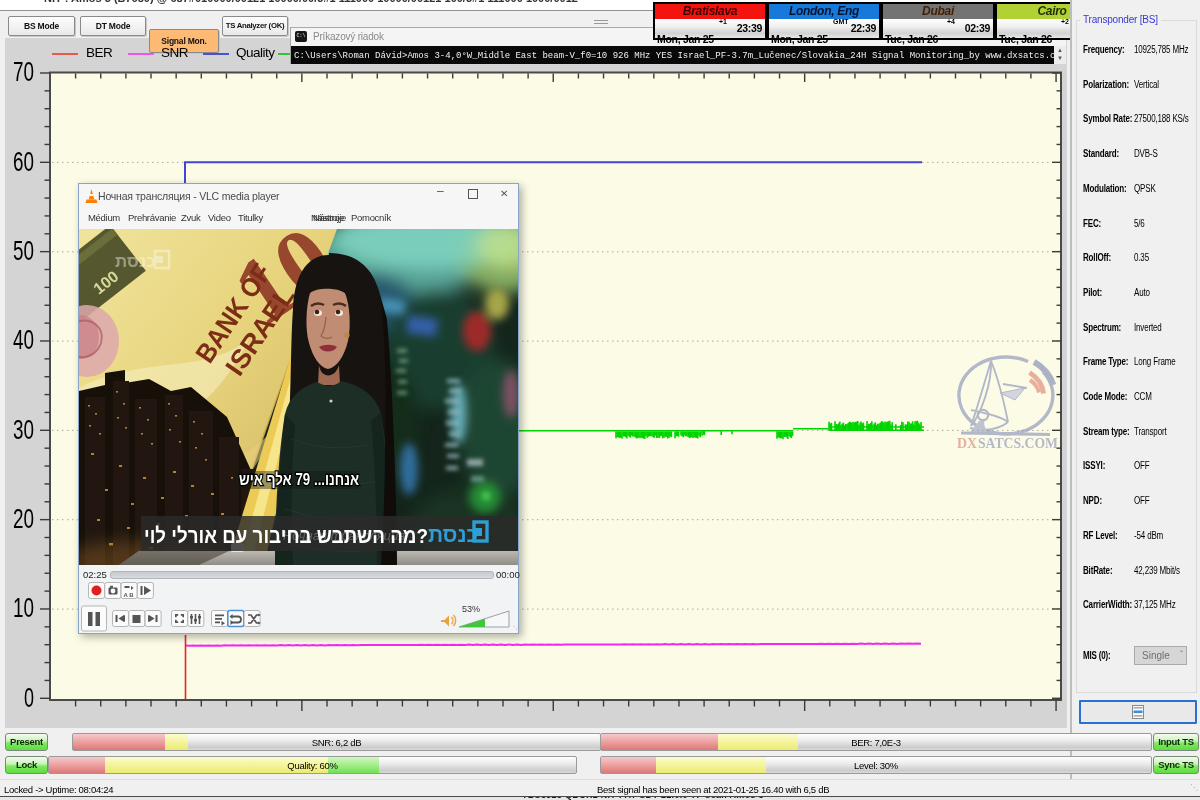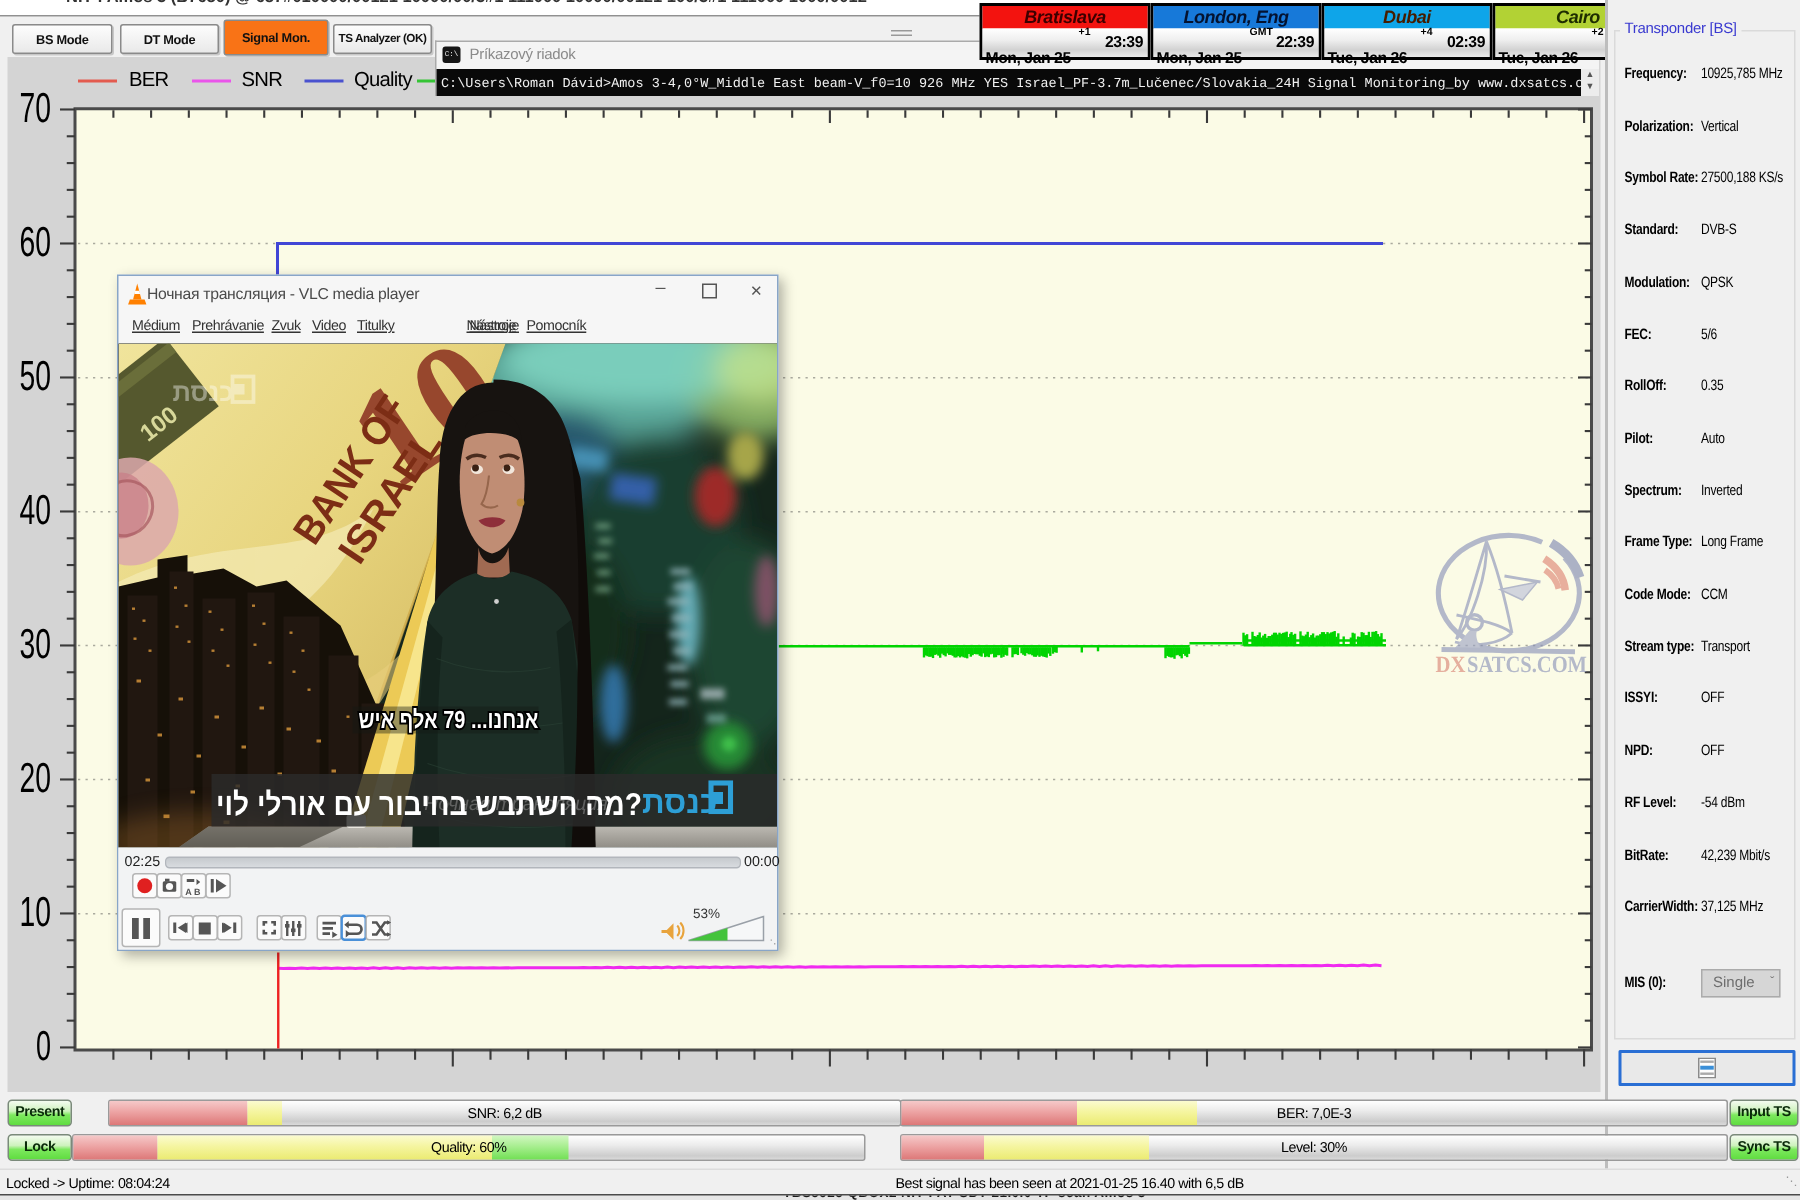--- a/index.html
+++ b/index.html
@@ -2,21 +2,21 @@
 <html><head>
 <meta charset="utf-8">
 <style>
 html,body{margin:0;padding:0;}
 body{width:1200px;height:800px;position:relative;overflow:hidden;background:#f0f0f0;font-family:"Liberation Sans",sans-serif;}
 .abs{position:absolute;}
 #topstrip{left:0;top:0;width:1200px;height:11px;background:#fff;overflow:hidden;}
 #topcut{left:44px;top:-8px;width:700px;font-size:11px;font-weight:bold;color:#333;white-space:nowrap;letter-spacing:0px;}
 #topline{left:0;top:10px;width:1069px;height:1px;background:#909090;}
 .tab{position:absolute;top:16px;height:18px;white-space:nowrap;overflow:hidden;background:linear-gradient(#fdfdfd,#e9e9e9);border:1px solid #8a8a8a;border-radius:2px;box-shadow:1px 1px 0 #c8c8c8;font-size:8.5px;font-weight:bold;color:#111;text-align:center;line-height:18px;letter-spacing:-0.2px;}
-#tabActive{background:#f97316;top:13px;height:22px;line-height:22px;}
+#tabActive{background:#fdba74;top:29px;height:22px;line-height:22px;}
 #chart{left:5px;top:38px;width:1062px;height:690px;background:#d4d4d4;}
 .leg{position:absolute;top:45px;font-size:13.5px;color:#000;letter-spacing:-0.5px;}
 .dash{position:absolute;top:52.5px;height:2px;width:26px;}
 
 #console{left:290px;top:27px;width:775px;height:36px;background:#f4f4f4;border-left:1px solid #aaa;border-top:1px solid #aaa;}
 #conIcon{left:4px;top:3px;width:12px;height:11px;background:#151515;border-radius:2px;color:#eee;font-size:5px;line-height:11px;text-align:center;font-family:"Liberation Mono",monospace;}
 #conText{left:22px;top:2.5px;font-size:10px;color:#8a8a8a;letter-spacing:-0.2px;}
 #conBlack{left:0px;top:18px;width:763px;height:18px;background:#090909;}
 #conCmd{left:3px;top:4.5px;font-size:9px;color:#f0f0f0;font-family:"Liberation Mono",monospace;white-space:nowrap;letter-spacing:0;}
 #conScroll{left:763px;top:18px;width:12px;height:18px;background:#ececec;}
@@ -44,21 +44,21 @@
 .fill{position:absolute;top:0;height:100%;}
 .rf{background:linear-gradient(#f5c9c9,#eda4a4 45%,#dd7878);}
 .yf{background:linear-gradient(#fbfbd0,#f5f5a0 45%,#ebeb72);}
 .gf{background:linear-gradient(#d2f7c2,#a8ee90 45%,#72e055);}
 #statusbar{left:0;top:779px;width:1200px;height:17px;background:#f0f0f0;border-top:1px solid #dcdcdc;font-size:9.5px;color:#000;letter-spacing:-0.3px;}
 #botdark{left:0;top:796px;width:1200px;height:4px;background:#e6e6e6;border-top:1.5px solid #4a4a4a;overflow:hidden;box-sizing:border-box;}
 
 #vlc{left:78px;top:183px;width:441px;height:451px;background:#f6f6f6;border:1px solid #88a5c8;box-shadow:3px 3px 8px rgba(0,0,0,0.3);box-sizing:border-box;}
 #vlcTitleTxt{left:19px;top:6px;font-size:10.5px;color:#4a4a4a;letter-spacing:-0.2px;}
 #vlcMenu{left:0;top:24px;width:100%;height:21px;font-size:9.5px;color:#333;letter-spacing:-0.3px;}
-.mi{position:absolute;top:4px;text-decoration:underline;}
+.mi{position:absolute;top:4px;}
 #vlcVideo{left:0px;top:45px;width:439px;height:336px;background:#222;overflow:hidden;}
 #vlcCtrl{left:0px;top:381px;width:439px;height:68px;background:#f2f3f4;}
 </style>
 </head>
 <body>
 <div class="abs" id="topstrip">
   <div class="abs" id="topcut">NIT : Amos 3 (B7680) @ 687#010000/00121 10000/00/3#1 111000 10000/00121 100/3#1 111000 1000/0012</div>
 </div>
 <div class="abs" id="topline"></div>
 <div class="abs" style="left:594px;top:20px;width:14px;height:1px;background:#999;"></div>
@@ -461,21 +461,21 @@
   </div>
 <div class="clk" style="left:722px;">
     <div class="clkTop" style="background:#1779d9;color:#041330;">London, Eng</div>
     <div class="clkBot">
       <span class="clkDate">Mon, Jan 25</span>
       <span class="clkTz">GMT</span>
       <span class="clkTime">22:39</span>
     </div>
   </div>
 <div class="clk" style="left:836px;">
-    <div class="clkTop" style="background:#0ea5e9;color:#451d00;font-style:italic;">Dubai</div>
+    <div class="clkTop" style="background:#737373;color:#451d00;font-style:italic;">Dubai</div>
     <div class="clkBot">
       <span class="clkDate">Tue, Jan 26</span>
       <span class="clkTz">+4</span>
       <span class="clkTime">02:39</span>
     </div>
   </div>
 <div class="clk" style="left:950px;">
     <div class="clkTop" style="background:#b2d234;color:#1e2d00;">Cairo</div>
     <div class="clkBot">
       <span class="clkDate">Tue, Jan 26</span>

